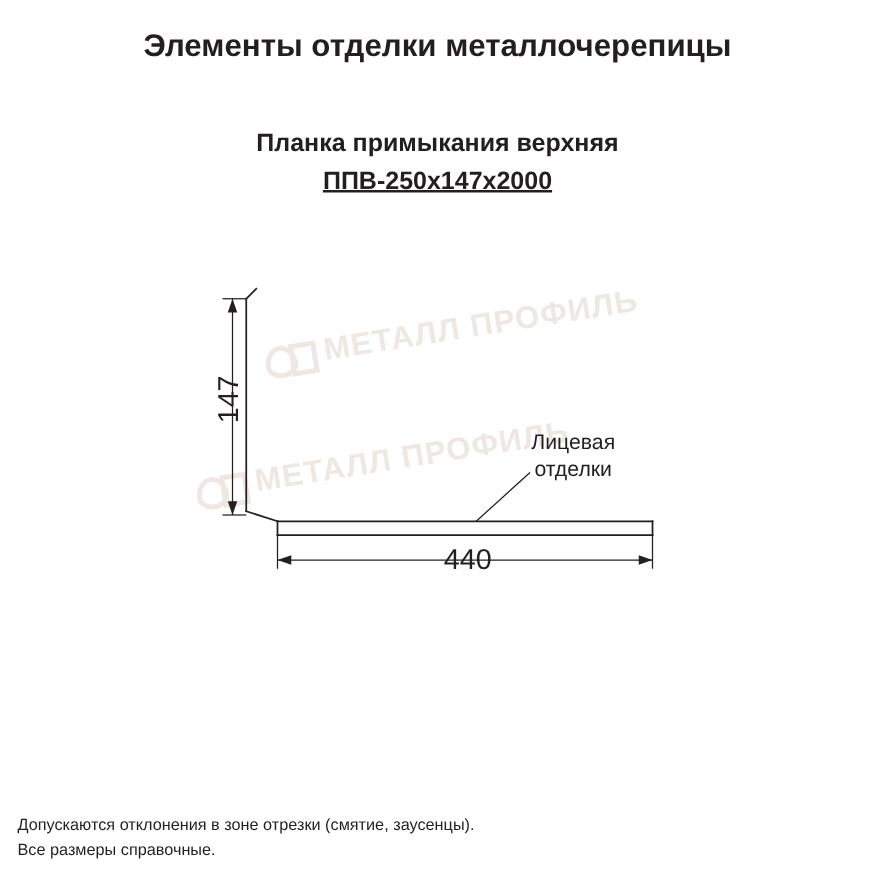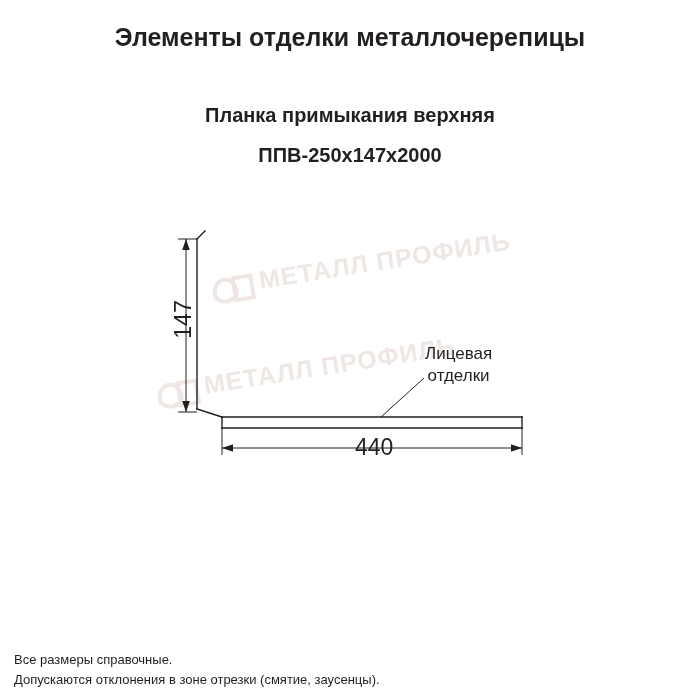--- a/index.html
+++ b/index.html
@@ -40,22 +40,23 @@
     font-size: 20px;
     font-weight: bold;
     line-height: 30px;
     margin-top: 46px;
     color: #231f20;
   }
   .title-code {
     font-size: 20px;
     font-weight: bold;
     line-height: 30px;
-    margin-top: 10px;
-    color: #231f20;
+    margin-top: 0;
+    color: #231f20;
+    text-decoration: underline;
   }
 
   
   .watermark {
     position: absolute;
     font-size: 25px;
     font-weight: bold;
     color: #efe7e4;
     letter-spacing: 1px;
     white-space: nowrap;
@@ -194,17 +195,17 @@
 
   <div class="dim-text dim-147">147</div>
   <div class="dim-text dim-250">440</div>
 
   <div class="label-face">
     <div>Лицевая</div>
     <div>отделки</div>
   </div>
 
   <div class="footnotes">
+    <div>Допускаются отклонения в зоне отрезки (смятие, заусенцы).</div>
     <div>Все размеры справочные.</div>
-    <div>Допускаются отклонения в зоне отрезки (смятие, заусенцы).</div>
   </div>
 
 </div>
 
 </body></html>

